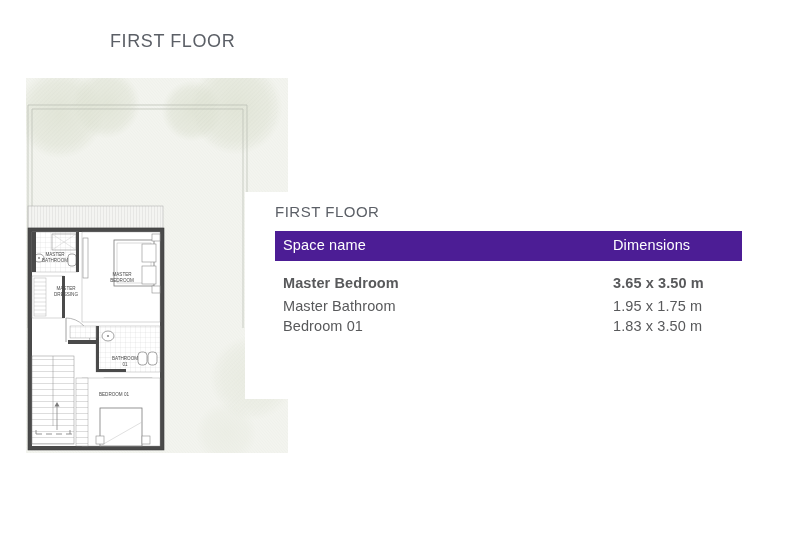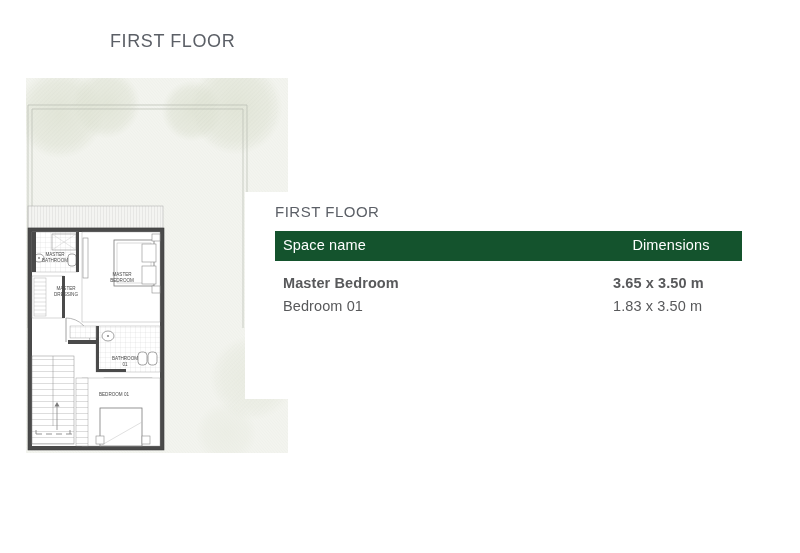--- a/index.html
+++ b/index.html
@@ -64,36 +64,36 @@
   
   .dim-table {
     position: absolute;
     left: 30px;
     top: 39px;
     width: 467px;
     border-collapse: collapse;
     table-layout: fixed;
   }
   .dim-table thead th {
-    background: #14532d;
+    background: #4c1d95;
     color: #ffffff;
     font-size: 14.5px;
     font-weight: 400;
     padding: 4px 0 5px 0;
     height: 21px;
     line-height: 21px;
     letter-spacing: 0.15px;
   }
   .dim-table thead th.col-space {
     text-align: left;
     padding-left: 8px;
     width: 330px;
   }
   .dim-table thead th.col-dim {
-    text-align: center;
+    text-align: left;
     padding-right: 13px;
   }
   .dim-table tbody td {
     color: #58595b;
     font-size: 14.5px;
     font-weight: 400;
     padding: 0;
     height: 20px;
     line-height: 20px;
     letter-spacing: 0.1px;
@@ -311,18 +311,22 @@
         <th class="col-space">Space name</th>
         <th class="col-dim">Dimensions</th>
       </tr>
     </thead>
     <tbody>
       <tr>
         <td class="col-space">Master Bedroom</td>
         <td class="col-dim">3.65 x 3.50 m</td>
       </tr>
       <tr>
+        <td class="col-space">Master Bathroom</td>
+        <td class="col-dim">1.95 x 1.75 m</td>
+      </tr>
+      <tr>
         <td class="col-space">Bedroom 01</td>
         <td class="col-dim">1.83 x 3.50 m</td>
       </tr>
     </tbody>
   </table>
 </div>
 
 </body></html>

